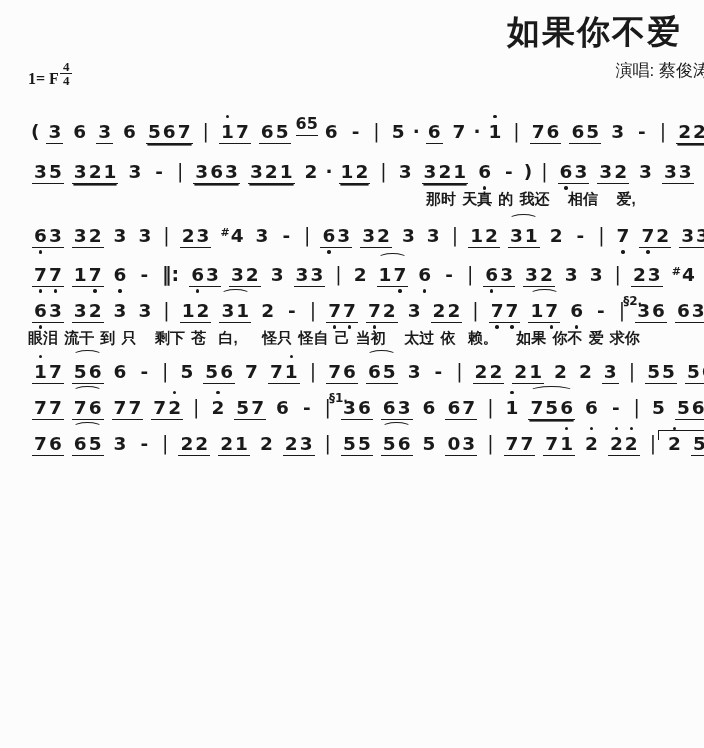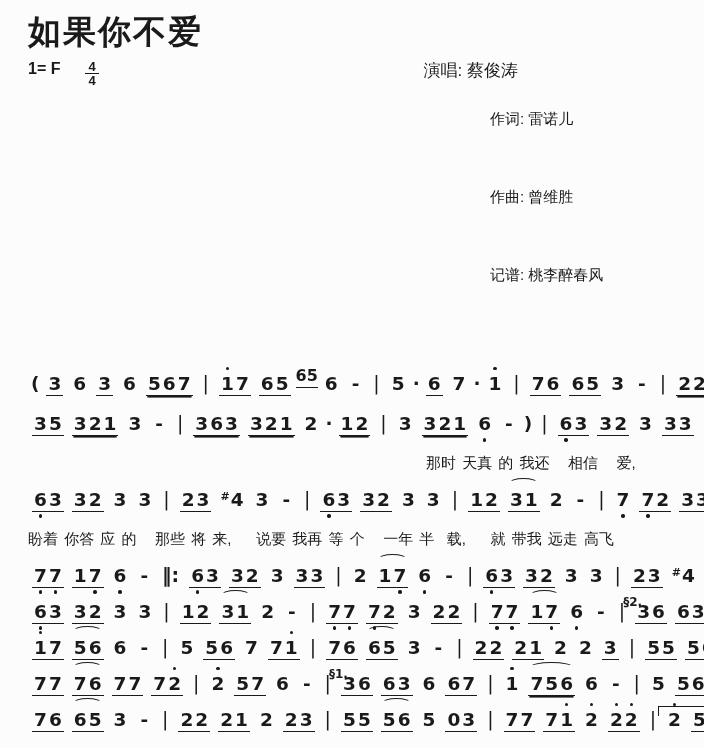--- a/index.html
+++ b/index.html
@@ -5,26 +5,26 @@
   html,body{margin:0;padding:0}
   body{
     width:704px;height:748px;overflow:hidden;
     background:#fcfcfc;color:#1a1a1a;
     font-family:"Liberation Sans","DejaVu Sans",sans-serif;
   }
   .sheet{padding:4px 22px 0 28px;overflow:hidden}
 
   
   .title{
-    text-align:left;font-size:33px;font-weight:900;letter-spacing:2px;
+    text-align:right;font-size:33px;font-weight:900;letter-spacing:2px;
     margin:8px 0 2px;line-height:1.2;
   }
   .header-row{display:flex;align-items:flex-start}
-  .keysig{display:flex;align-items:flex-start;gap:25px;font-size:16px;font-weight:700;
-    width:150px;padding-top:6px;font-family:Liberation Sans, sans-serif}
+  .keysig{display:flex;align-items:flex-end;gap:1px;font-size:16px;font-weight:700;
+    width:150px;padding-top:6px;font-family:Liberation Serif, serif}
   .meter{display:inline-flex;flex-direction:column;align-items:center;
     font-size:13px;font-weight:700;line-height:1.05}
   .meter .den{border-top:1.4px solid currentColor;padding:0 3px}
   .meter .num{padding:0 3px}
   .performer{flex:1;text-align:right;font-size:17px;padding-top:5px;transform:translateX(28px);white-space:pre}
   .credits{width:192px;font-size:15px;line-height:26px;white-space:pre}
   .credit-line{white-space:pre}
 
   
   .system{margin:0}
@@ -55,66 +55,61 @@
   .grace{display:inline-block;font-size:16px;vertical-align:9px;
     border-bottom:1px solid currentColor;margin:12px 1px;padding:0}
   .grace .ch{padding:0}
   .volta{display:inline-block;width:0;position:relative;margin:0}
   .vbr{position:absolute;left:-4px;top:-20px;width:114px;height:9px;
     border-left:1.3px solid currentColor;border-top:1.3px solid currentColor}
   .segno{display:inline-block;width:0;position:relative}
   .sg{position:absolute;left:-8px;top:-27px;font-size:12px;font-weight:700;white-space:nowrap}
 
   .lyrics{
-    font-size:15px;line-height:21px;margin-top:16px;white-space:pre;
-    word-spacing:2px;font-weight:400;
+    font-size:15px;line-height:21px;margin-top:4px;white-space:pre;
+    word-spacing:2px;font-weight:700;
   }
   .sys-2 .lyrics{padding-left:398px}
 </style>
 </head>
 <body>
 
 <div class="sheet">
 
   <div class="title">如果你不爱</div>
 
   <div class="header-row">
     <div class="keysig">
       <span>1= F</span>
       <span class="meter">
         <span class="num">4</span>
         <span class="den">4</span>
       </span>
     </div>
     <div class="performer"><span>演唱:</span> <span>蔡俊涛</span></div>
-    <div class="credits">
-      <div class="credit-line"><span>作词:</span> <span>雷诺儿</span></div>
-      <div class="credit-line"><span>作曲:</span> <span>曾维胜</span></div>
-      <div class="credit-line"><span>记谱:</span> <span>桃李醉春风</span></div>
-    </div>
   </div>
 
   <div>
     <div class="system sys-1">
       <div class="notes"><span class="tok paren">(</span><span class="tok grp u1"><span class="ch">3</span></span><span class="tok grp"><span class="ch">6</span></span><span class="tok grp u1"><span class="ch">3</span></span><span class="tok grp"><span class="ch">6</span></span><span class="tok grp u2"><span class="ch">5</span><span class="ch">6</span><span class="ch">7</span></span><span class="bar">|</span><span class="tok grp u1"><span class="ch hi">1</span><span class="ch">7</span></span><span class="tok grp u1"><span class="ch">6</span><span class="ch">5</span></span><span class="tok grace"><span class="ch">6</span><span class="ch">5</span></span><span class="tok grp"><span class="ch">6</span></span><span class="tok dash">-</span><span class="bar">|</span><span class="tok grp"><span class="ch">5</span></span><span class="tok adot">·</span><span class="tok grp u1"><span class="ch">6</span></span><span class="tok grp"><span class="ch">7</span></span><span class="tok adot">·</span><span class="tok grp"><span class="ch hi">1</span></span><span class="bar">|</span><span class="tok grp u1"><span class="ch">7</span><span class="ch">6</span></span><span class="tok grp u1"><span class="ch">6</span><span class="ch">5</span></span><span class="tok grp"><span class="ch">3</span></span><span class="tok dash">-</span><span class="bar">|</span><span class="tok grp u2"><span class="ch">2</span><span class="ch">2</span><span class="ch">3</span></span></div>
 
     </div>
     <div class="system sys-2">
       <div class="notes"><span class="tok grp u1"><span class="ch">3</span><span class="ch">5</span></span><span class="tok grp u2"><span class="ch">3</span><span class="ch">2</span><span class="ch">1</span></span><span class="tok grp"><span class="ch">3</span></span><span class="tok dash">-</span><span class="bar">|</span><span class="tok grp u2"><span class="ch">3</span><span class="ch">6</span><span class="ch">3</span></span><span class="tok grp u2"><span class="ch">3</span><span class="ch">2</span><span class="ch">1</span></span><span class="tok grp"><span class="ch">2</span></span><span class="tok adot">·</span><span class="tok grp u2"><span class="ch">1</span><span class="ch">2</span></span><span class="bar">|</span><span class="tok grp"><span class="ch">3</span></span><span class="tok grp u2"><span class="ch">3</span><span class="ch">2</span><span class="ch">1</span></span><span class="tok grp"><span class="ch lo">6</span></span><span class="tok dash">-</span><span class="tok paren">)</span><span class="bar">|</span><span class="tok grp u1"><span class="ch lo">6</span><span class="ch">3</span></span><span class="tok grp u1"><span class="ch">3</span><span class="ch">2</span></span><span class="tok grp"><span class="ch">3</span></span><span class="tok grp u1"><span class="ch">3</span><span class="ch">3</span></span><span class="bar">|</span></div>
       <div class="lyrics">那时 天真 的 我还   相信   爱,</div>
     </div>
     <div class="system sys-3">
       <div class="notes"><span class="tok grp u1"><span class="ch lo">6</span><span class="ch">3</span></span><span class="tok grp u1"><span class="ch">3</span><span class="ch">2</span></span><span class="tok grp"><span class="ch">3</span></span><span class="tok grp"><span class="ch">3</span></span><span class="bar">|</span><span class="tok grp u1"><span class="ch">2</span><span class="ch">3</span></span><span class="tok grp"><span class="sharp">#</span><span class="ch">4</span></span><span class="tok grp"><span class="ch">3</span></span><span class="tok dash">-</span><span class="bar">|</span><span class="tok grp u1"><span class="ch lo">6</span><span class="ch">3</span></span><span class="tok grp u1"><span class="ch">3</span><span class="ch">2</span></span><span class="tok grp"><span class="ch">3</span></span><span class="tok grp"><span class="ch">3</span></span><span class="bar">|</span><span class="tok grp u1"><span class="ch">1</span><span class="ch">2</span></span><span class="tok grp arc u1"><span class="ch">3</span><span class="ch">1</span></span><span class="tok grp"><span class="ch">2</span></span><span class="tok dash">-</span><span class="bar">|</span><span class="tok grp"><span class="ch lo">7</span></span><span class="tok grp u1"><span class="ch lo">7</span><span class="ch">2</span></span><span class="tok grp u1"><span class="ch">3</span><span class="ch">3</span></span></div>
-      <div class="lyrics">盼着 你答 应 的   那些 将 来,    说要 我再 等 个   一年 半  载,    就 带我 远走 高飞</div>
     </div>
     <div class="system sys-4">
       <div class="notes"><span class="tok grp u1"><span class="ch lo">7</span><span class="ch lo">7</span></span><span class="tok grp u1"><span class="ch">1</span><span class="ch lo">7</span></span><span class="tok grp"><span class="ch lo">6</span></span><span class="tok dash">-</span><span class="bar heavy">‖:</span><span class="tok grp u1"><span class="ch lo">6</span><span class="ch">3</span></span><span class="tok grp u1"><span class="ch">3</span><span class="ch">2</span></span><span class="tok grp"><span class="ch">3</span></span><span class="tok grp u1"><span class="ch">3</span><span class="ch">3</span></span><span class="bar">|</span><span class="tok grp"><span class="ch">2</span></span><span class="tok grp arc u1"><span class="ch">1</span><span class="ch lo">7</span></span><span class="tok grp"><span class="ch lo">6</span></span><span class="tok dash">-</span><span class="bar">|</span><span class="tok grp u1"><span class="ch lo">6</span><span class="ch">3</span></span><span class="tok grp u1"><span class="ch">3</span><span class="ch">2</span></span><span class="tok grp"><span class="ch">3</span></span><span class="tok grp"><span class="ch">3</span></span><span class="bar">|</span><span class="tok grp u1"><span class="ch">2</span><span class="ch">3</span></span><span class="tok grp"><span class="sharp">#</span><span class="ch">4</span></span></div>
     </div>
     <div class="system sys-5">
       <div class="notes"><span class="tok grp u1"><span class="ch lo">6</span><span class="ch">3</span></span><span class="tok grp u1"><span class="ch">3</span><span class="ch">2</span></span><span class="tok grp"><span class="ch">3</span></span><span class="tok grp"><span class="ch">3</span></span><span class="bar">|</span><span class="tok grp u1"><span class="ch">1</span><span class="ch">2</span></span><span class="tok grp arc u1"><span class="ch">3</span><span class="ch">1</span></span><span class="tok grp"><span class="ch">2</span></span><span class="tok dash">-</span><span class="bar">|</span><span class="tok grp u1"><span class="ch lo">7</span><span class="ch lo">7</span></span><span class="tok grp u1"><span class="ch lo">7</span><span class="ch">2</span></span><span class="tok grp"><span class="ch">3</span></span><span class="tok grp u1"><span class="ch">2</span><span class="ch">2</span></span><span class="bar">|</span><span class="tok grp u1"><span class="ch lo">7</span><span class="ch lo">7</span></span><span class="tok grp arc u1"><span class="ch">1</span><span class="ch lo">7</span></span><span class="tok grp"><span class="ch lo">6</span></span><span class="tok dash">-</span><span class="bar">|</span><span class="segno"><span class="sg">§2.</span></span><span class="tok grp u1"><span class="ch">3</span><span class="ch">6</span></span><span class="tok grp u1"><span class="ch">6</span><span class="ch">3</span></span></div>
+      <div class="lyrics">眼泪 流干 到 只   剩下 苍  白,    怪只 怪自 己 当初   太过 依  赖。   如果 你不 爱 求你</div>
     </div>
     <div class="system sys-6">
       <div class="notes"><span class="tok grp u1"><span class="ch hi">1</span><span class="ch">7</span></span><span class="tok grp arc u1"><span class="ch">5</span><span class="ch">6</span></span><span class="tok grp"><span class="ch">6</span></span><span class="tok dash">-</span><span class="bar">|</span><span class="tok grp"><span class="ch">5</span></span><span class="tok grp u1"><span class="ch">5</span><span class="ch">6</span></span><span class="tok grp"><span class="ch">7</span></span><span class="tok grp u1"><span class="ch">7</span><span class="ch hi">1</span></span><span class="bar">|</span><span class="tok grp u1"><span class="ch">7</span><span class="ch">6</span></span><span class="tok grp arc u1"><span class="ch">6</span><span class="ch">5</span></span><span class="tok grp"><span class="ch">3</span></span><span class="tok dash">-</span><span class="bar">|</span><span class="tok grp u1"><span class="ch">2</span><span class="ch">2</span></span><span class="tok grp u1"><span class="ch">2</span><span class="ch">1</span></span><span class="tok grp"><span class="ch">2</span></span><span class="tok grp"><span class="ch">2</span></span><span class="tok grp u1"><span class="ch">3</span></span><span class="bar">|</span><span class="tok grp u1"><span class="ch">5</span><span class="ch">5</span></span><span class="tok grp u1"><span class="ch">5</span><span class="ch">6</span></span></div>
     </div>
     <div class="system sys-7">
       <div class="notes"><span class="tok grp u1"><span class="ch">7</span><span class="ch">7</span></span><span class="tok grp arc u1"><span class="ch">7</span><span class="ch">6</span></span><span class="tok grp u1"><span class="ch">7</span><span class="ch">7</span></span><span class="tok grp u1"><span class="ch">7</span><span class="ch hi">2</span></span><span class="bar">|</span><span class="tok grp"><span class="ch hi">2</span></span><span class="tok grp u1"><span class="ch">5</span><span class="ch">7</span></span><span class="tok grp"><span class="ch">6</span></span><span class="tok dash">-</span><span class="bar">|</span><span class="segno"><span class="sg">§1.</span></span><span class="tok grp u1"><span class="ch">3</span><span class="ch">6</span></span><span class="tok grp u1"><span class="ch">6</span><span class="ch">3</span></span><span class="tok grp"><span class="ch">6</span></span><span class="tok grp u1"><span class="ch">6</span><span class="ch">7</span></span><span class="bar">|</span><span class="tok grp"><span class="ch hi">1</span></span><span class="tok grp arc u2"><span class="ch">7</span><span class="ch">5</span><span class="ch">6</span></span><span class="tok grp"><span class="ch">6</span></span><span class="tok dash">-</span><span class="bar">|</span><span class="tok grp"><span class="ch">5</span></span><span class="tok grp u1"><span class="ch">5</span><span class="ch">6</span></span></div>
     </div>
     <div class="system sys-8">
       <div class="notes"><span class="tok grp u1"><span class="ch">7</span><span class="ch">6</span></span><span class="tok grp arc u1"><span class="ch">6</span><span class="ch">5</span></span><span class="tok grp"><span class="ch">3</span></span><span class="tok dash">-</span><span class="bar">|</span><span class="tok grp u1"><span class="ch">2</span><span class="ch">2</span></span><span class="tok grp u1"><span class="ch">2</span><span class="ch">1</span></span><span class="tok grp"><span class="ch">2</span></span><span class="tok grp u1"><span class="ch">2</span><span class="ch">3</span></span><span class="bar">|</span><span class="tok grp u1"><span class="ch">5</span><span class="ch">5</span></span><span class="tok grp arc u1"><span class="ch">5</span><span class="ch">6</span></span><span class="tok grp"><span class="ch">5</span></span><span class="tok grp u1"><span class="ch">0</span><span class="ch">3</span></span><span class="bar">|</span><span class="tok grp u1"><span class="ch">7</span><span class="ch">7</span></span><span class="tok grp u1"><span class="ch">7</span><span class="ch hi">1</span></span><span class="tok grp"><span class="ch hi">2</span></span><span class="tok grp u1"><span class="ch hi">2</span><span class="ch hi">2</span></span><span class="bar">|</span><span class="volta"><span class="vbr"></span></span><span class="tok grp"><span class="ch hi">2</span></span><span class="tok grp u1"><span class="ch">5</span></span></div>
 

